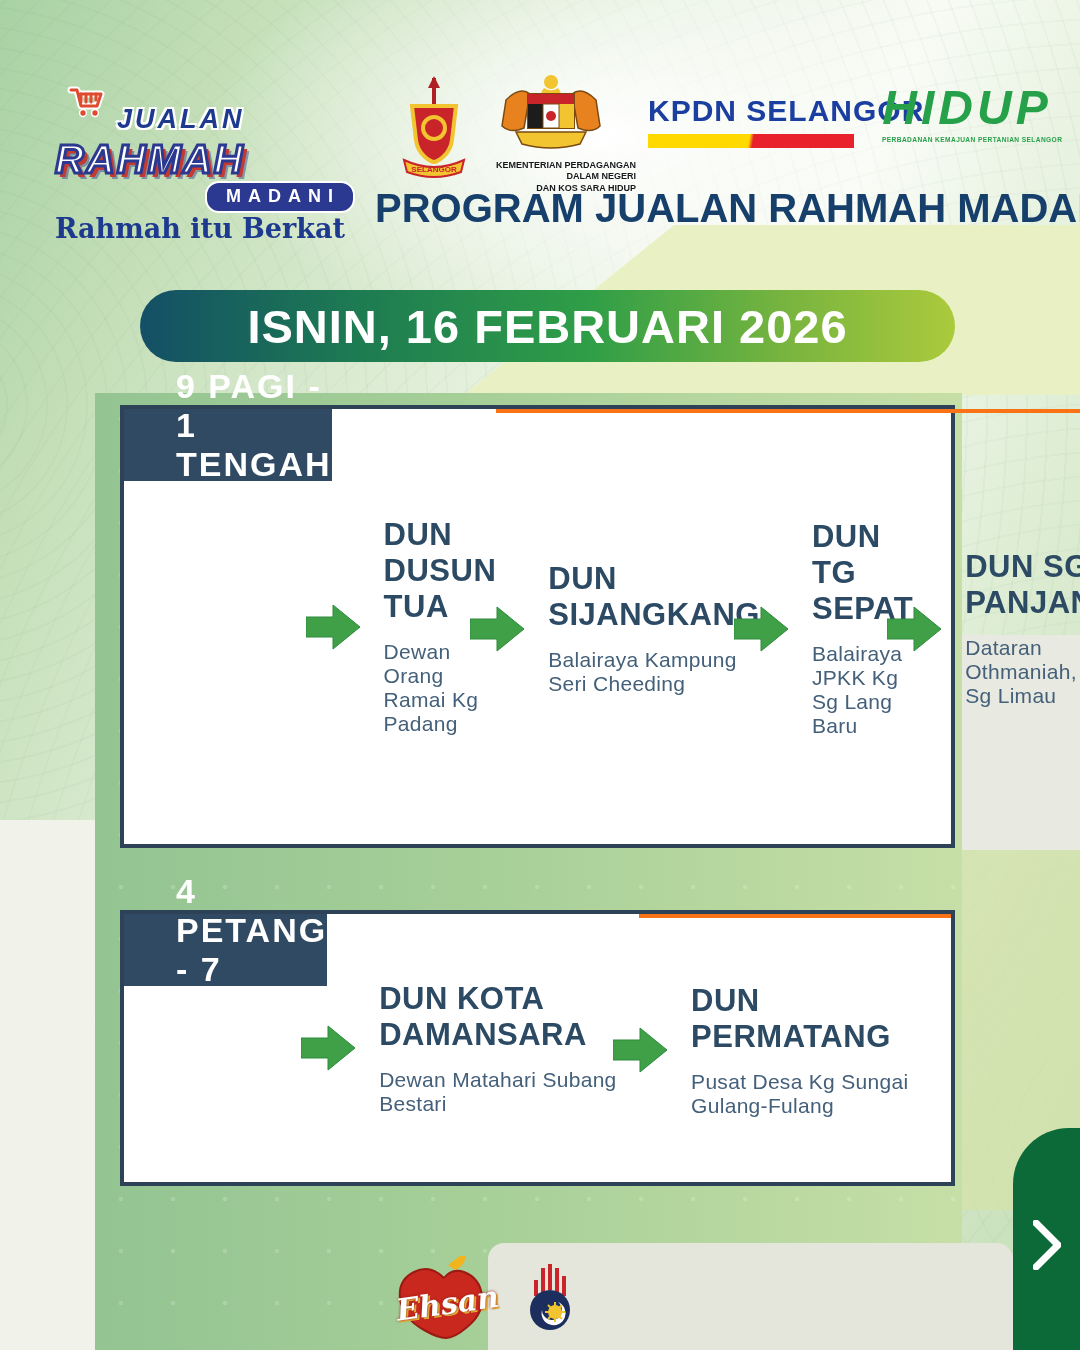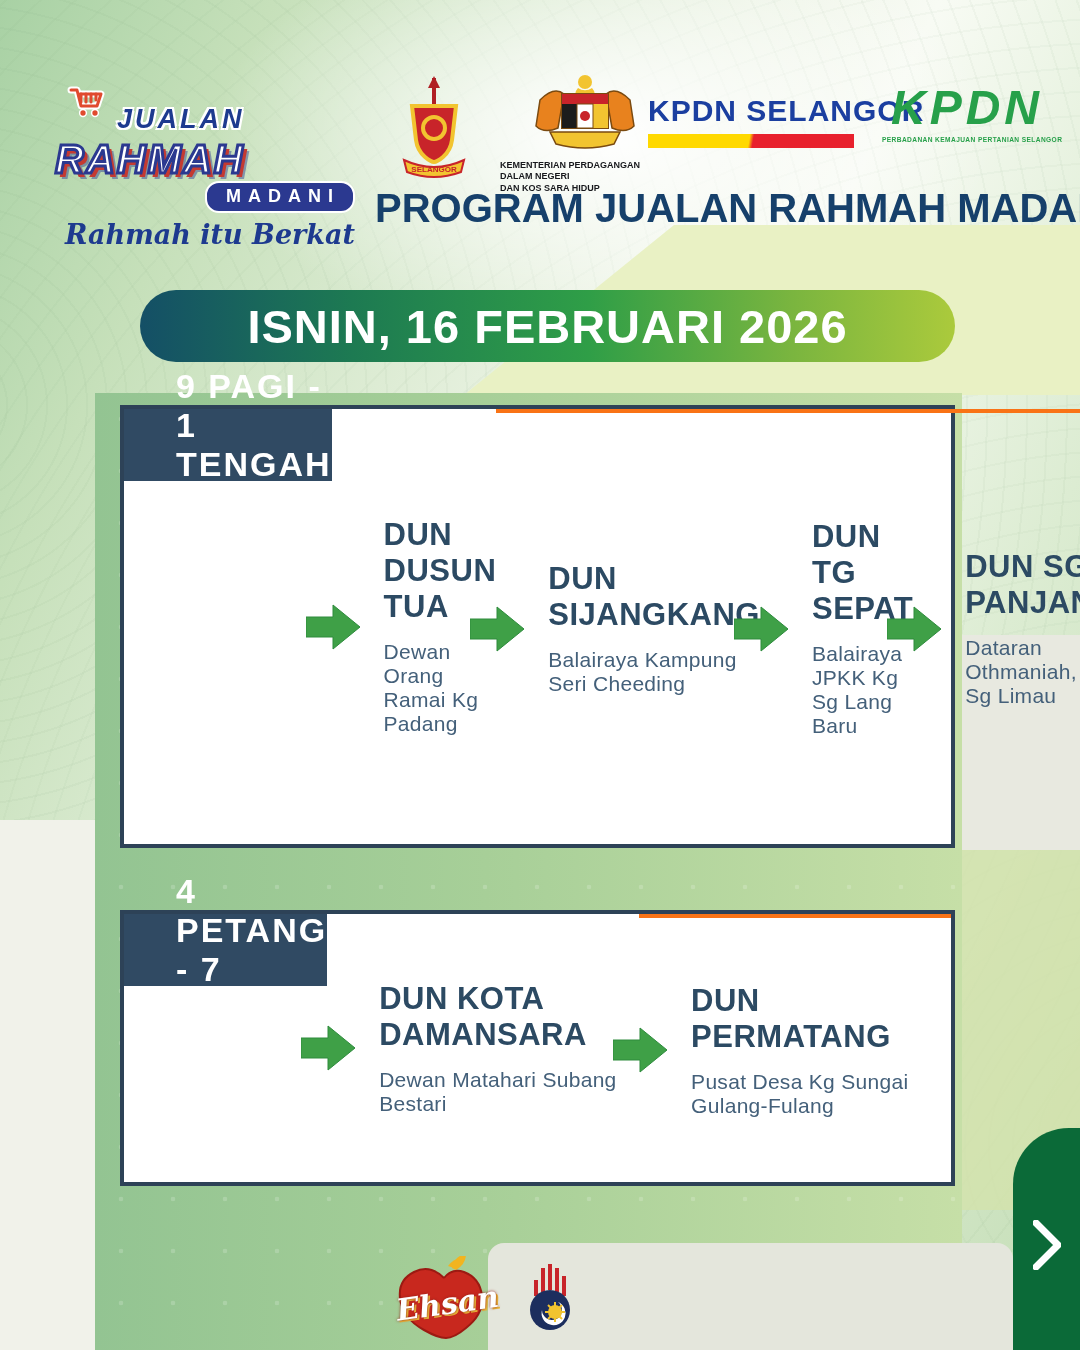--- a/index.html
+++ b/index.html
@@ -34,26 +34,26 @@
   .brand { position:absolute; left:55px; top:68px; width:310px; }
   .brand-top { display:flex; align-items:center; gap:10px; margin-left:12px; }
   .jualan { font-size:27px; font-weight:bold; font-style:italic; letter-spacing:3px; color:#1d3a8f;
     text-shadow:-2px -2px 0 #fff,2px -2px 0 #fff,-2px 2px 0 #fff,2px 2px 0 #fff;margin-top:36px; }
   .rahmah { font-size:40px; font-weight:900; font-style:italic; letter-spacing:2px; color:#fff; line-height:1;
     -webkit-text-stroke:3px #2b3990;
     text-shadow:4px 4px 0 #c43a31, 6px 6px 0 rgba(43,57,144,.45); margin-top:4px; }
   .madani-pill { display:block; width:150px; margin:2px 0 0 150px; background:#2b3990; color:#fff;
     font-size:18px; font-weight:bold; letter-spacing:7px; text-align:center; padding:3px 0 4px 6px;
     border-radius:14px; border:2px solid #fff; box-sizing:border-box; }
-  .brand-tagline { margin-top:6px; text-align:center; font-family:"DejaVu Serif","Liberation Serif",serif;
-    font-style:italic; font-weight:bold; font-size:27px; color:#1d3a8f; }
+  .brand-tagline { margin-top:0; text-align:left; font-family:"DejaVu Serif","Liberation Serif",serif;
+    font-weight:bold; font-size:27px; color:#1d3a8f; }
 
   
   .logo-selangor { position:absolute; left:398px; top:76px; width:72px; height:112px; }
-  .logo-crest-caption { position:absolute; left:500px; top:72px; width:170px; text-align:left; }
+  .logo-crest-caption { position:absolute; left:466px; top:72px; width:170px; text-align:right; }
   .logo-jata { display:block; margin:0 auto; }
   .ministry-caption { margin-top:2px; font-size:9px; font-weight:bold; color:#17181c; line-height:1.25; }
   .logo-kpdn { position:absolute; left:648px; top:94px; width:210px; }
   .kpdn-text { font-size:30px; font-weight:900; letter-spacing:1px; color:#1b3fa0; white-space:nowrap; }
   .kpdn-bar { margin-top:6px; width:206px; height:14px;
     background:linear-gradient(100deg,#ffd900 49%, #e8212d 51%); }
   .logo-pkps { position:absolute; left:882px; top:84px; width:170px; text-align:center; }
   .pkps-text { font-size:48px; font-weight:900; font-style:italic; letter-spacing:4px; color:#27a04a; line-height:1; }
   .pkps-tagline { margin-top:4px; font-size:6.6px; font-weight:bold; letter-spacing:.4px; color:#27a04a; white-space:nowrap; }
 
@@ -161,21 +161,21 @@
       <div>DAN KOS SARA HIDUP</div>
     </div>
   </div>
 
   <div class="logo-kpdn">
     <div class="kpdn-text">KPDN SELANGOR</div>
     <div class="kpdn-bar"></div>
   </div>
 
   <div class="logo-pkps">
-    <div class="pkps-text">KPDN</div>
+    <div class="pkps-text">HIDUP</div>
     <div class="pkps-tagline">PERBADANAN KEMAJUAN PERTANIAN SELANGOR</div>
   </div>
 
   <div class="program-title">PROGRAM JUALAN RAHMAH MADANI</div>
 
   <div class="date-banner">ISNIN, 16 FEBRUARI 2026</div>
 
   <div class="card card1">
     <div class="card-header">9 PAGI - 1 TENGAH HARI</div>
 

